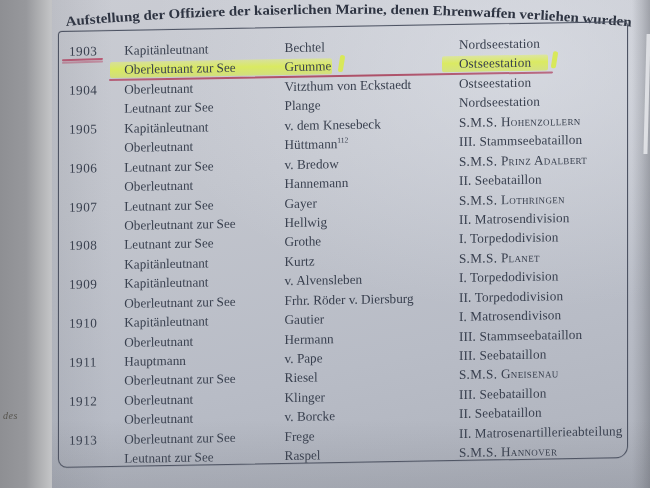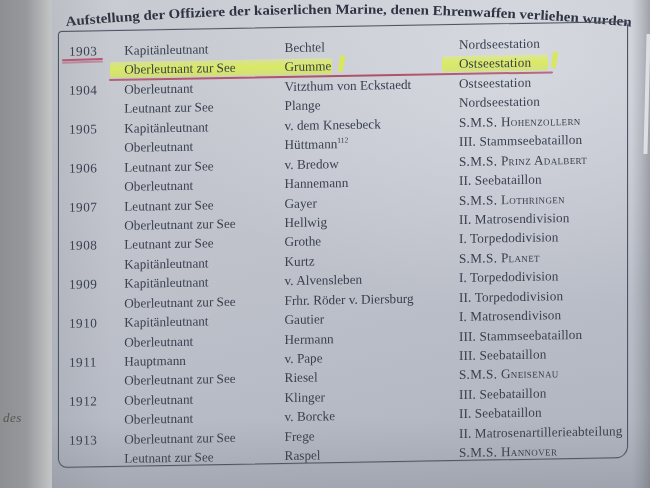--- a/index.html
+++ b/index.html
@@ -5,21 +5,21 @@
   html,body{margin:0;padding:0;}
   body{
     width:650px;height:488px;overflow:hidden;position:relative;
     font-family:"Liberation Serif","DejaVu Serif",serif;
     background:linear-gradient(100deg,#8d8e92 0%,#97989c 4%,#a4a5a8 6%,#9b9c9f 8%,#c0c1c3 8.5%,#b3b4b7 10%,#a9aaad 100%);
   }
 
   
   .backdrop{position:absolute;left:0;top:0;width:58px;height:488px;
     background:linear-gradient(to right,#8e8f93 0%,#97989c 45%,#b9babc 78%,#c3c4c6 88%,#aeafb2 100%);}
-  .margin-note{position:absolute;left:3px;top:410px;font-style:italic;font-size:13px;color:#57554f;letter-spacing:.5px;}
+  .margin-note{position:absolute;left:3px;top:410px;font-style:italic;font-size:10px;color:#57554f;letter-spacing:.5px;}
 
   
   .sheet{position:absolute;left:52px;top:0;width:598px;height:488px;
     background:
       radial-gradient(ellipse 620px 420px at 78% 12%,rgba(228,231,238,.55),rgba(228,231,238,0) 60%),
       linear-gradient(168deg,#caccd3 0%,#c2c5cd 35%,#b8bcc6 70%,#aeb2bc 100%);
   }
   
   .page-edge{position:absolute;right:0;top:0;width:18px;height:488px;
     background:linear-gradient(to right,rgba(120,123,130,0) 0%,rgba(120,123,130,.28) 55%,rgba(100,103,110,.45) 100%);}

